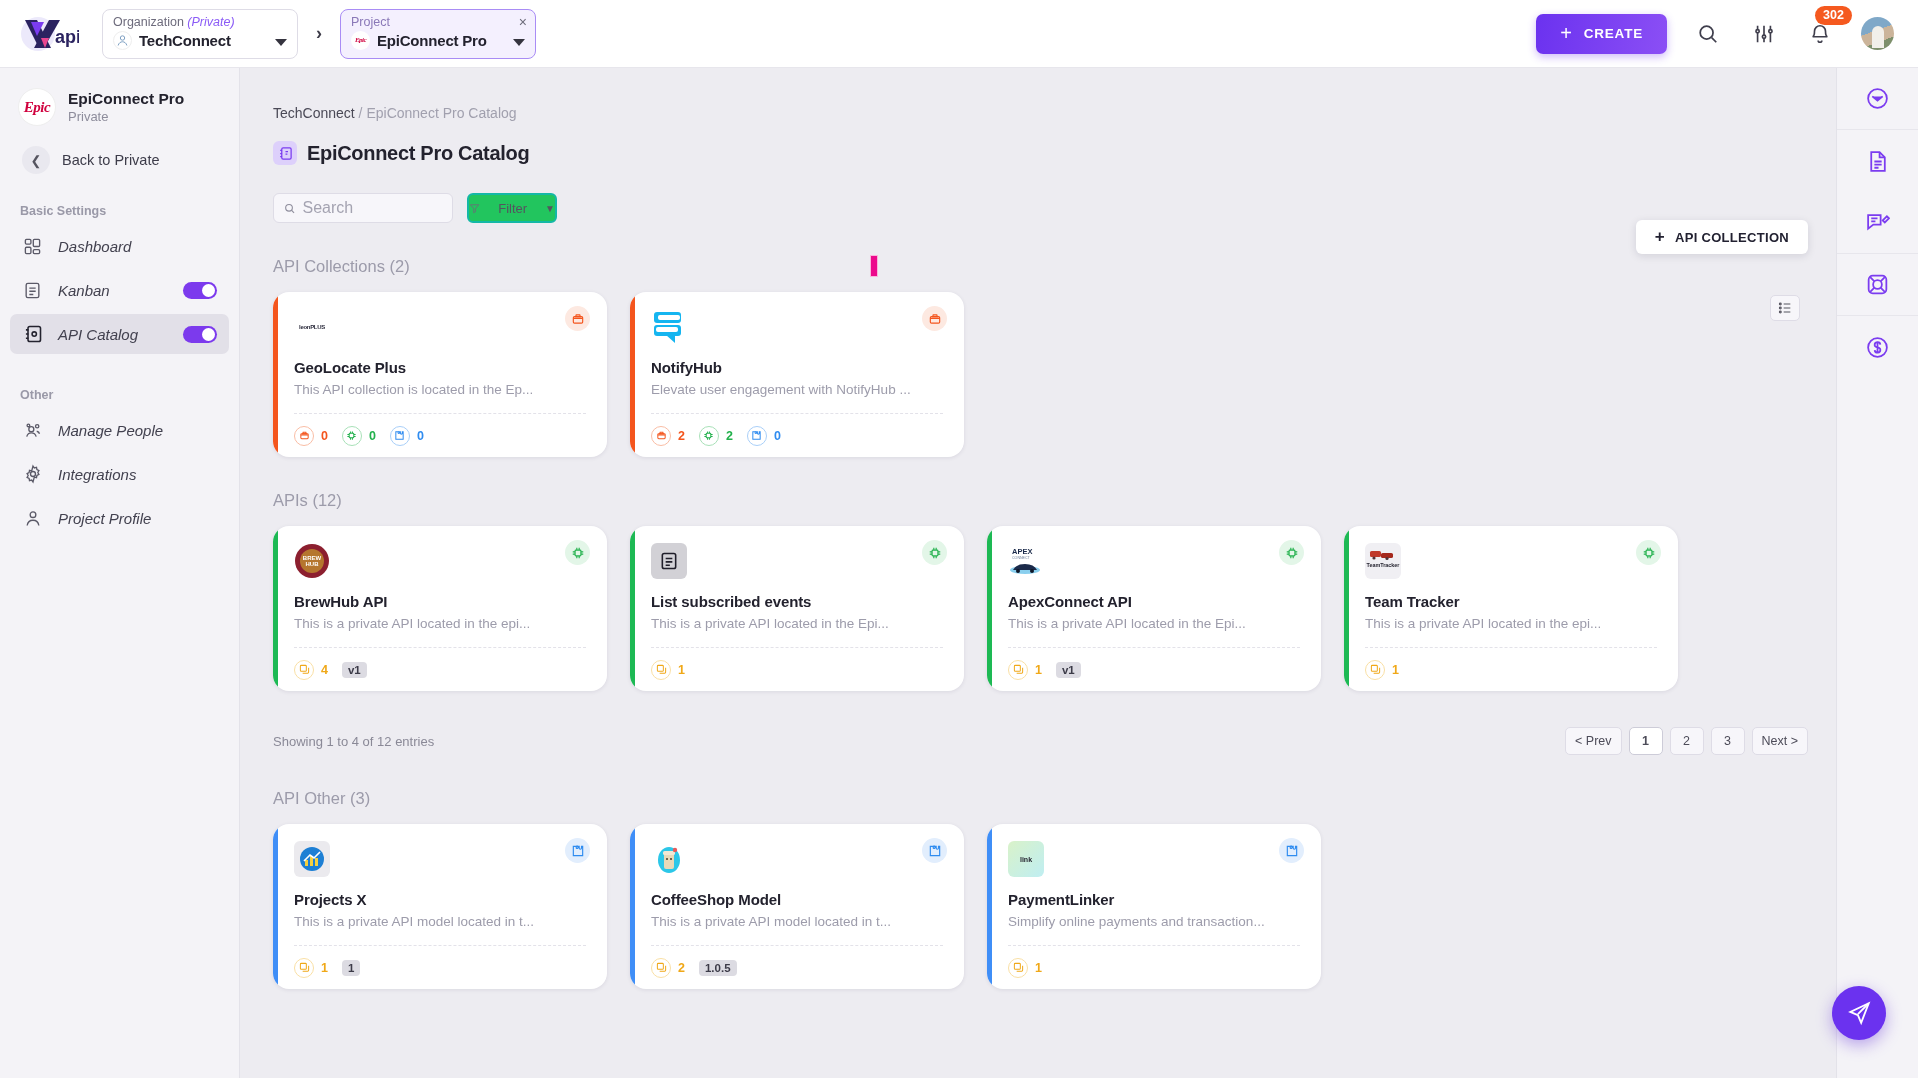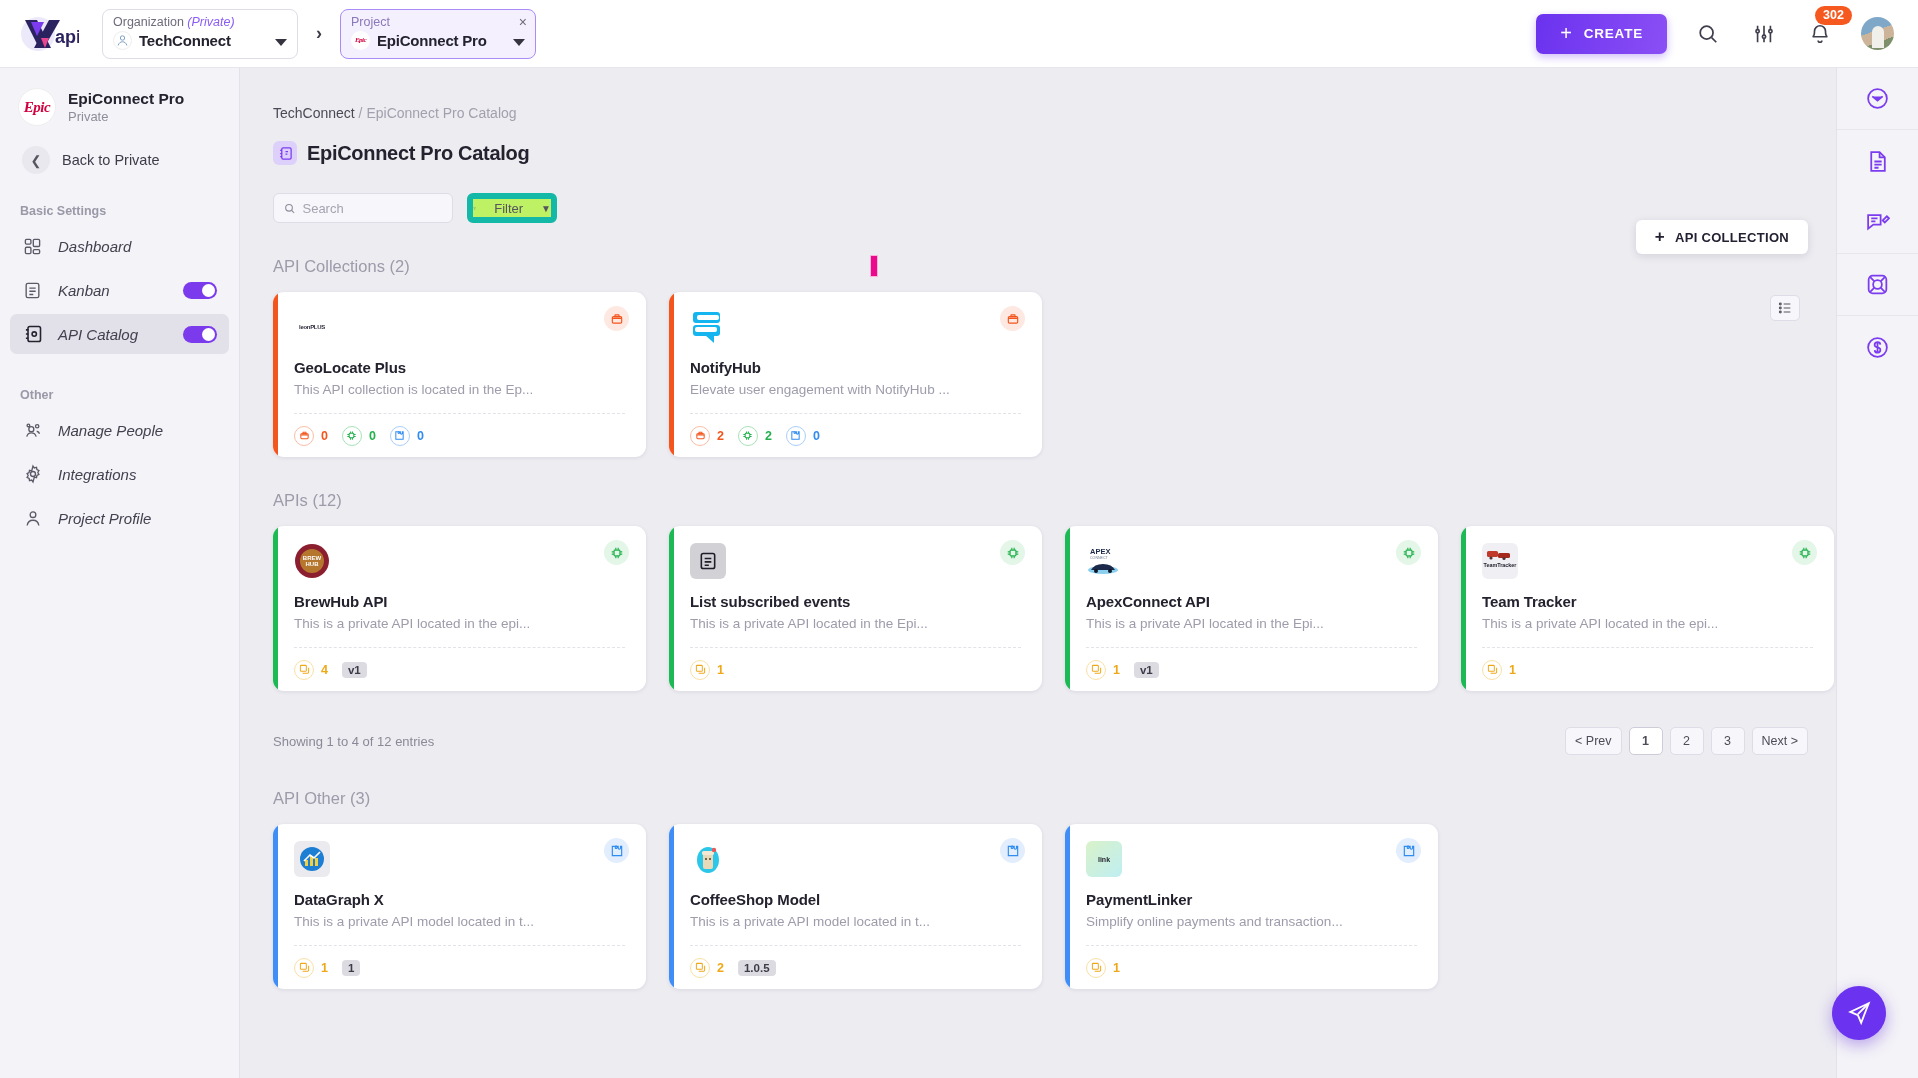--- a/index.html
+++ b/index.html
@@ -115,45 +115,45 @@
     width: 24px; height: 24px; border-radius: 6px; background: #ddd0fb;
     display: flex; align-items: center; justify-content: center;
   }
   .page-title { font-size: 20px; font-weight: bold; color: #23222e; letter-spacing: -.3px; }
   .tools { display: flex; align-items: center; gap: 14px; padding: 28px 0 0 33px; }
   .search-box {
     width: 180px; height: 30px; border: 1px solid #dedce6; border-radius: 6px; background: #f7f6fa;
     display: flex; align-items: center; gap: 7px; padding: 0 10px;
   }
   .search-box input {
-    border: 0; outline: 0; background: transparent; font-size: 13px; color: #701a75;
+    border: 0; outline: 0; background: transparent; font-size: 16px; color: #701a75;
     width: 100%; font-family: "Liberation Sans", sans-serif;
   }
   .search-box input::placeholder { color: #a4a3b1; }
   .filter-btn {
-    width: 90px; height: 30px; border: 6px solid #14b8a6; border-radius: 6px; background: #bef264;
+    width: 90px; height: 30px; border: 2px solid #14b8a6; border-radius: 6px; background: #22c55e;
     display: flex; align-items: center; justify-content: center; gap: 18px;
     font-size: 13px; color: #55545f; cursor: pointer;
   }
   .list-toggle {
     position: absolute; right: 38px; top: 212px; width: 30px; height: 26px; border-radius: 5px;
     border: 1px solid #dedce6; background: #f7f6fa; display: flex;
     align-items: center; justify-content: center; cursor: pointer;
   }
   .add-coll-btn {
     position: absolute; right: 30px; top: 137px; height: 34px; background: #fff; border-radius: 6px;
     display: flex; align-items: center; gap: 10px; padding: 0 19px; font-size: 13px;
     font-weight: bold; color: #222131; letter-spacing: .3px;
     box-shadow: 0 2px 8px rgba(20,18,50,.12); cursor: pointer;
   }
   .sec-head { padding: 0 0 0 33px; margin-top: 34px; font-size: 16.5px; font-weight: bold; color: #23222e; }
   .sec-head span { color: #9c9baa; font-weight: normal; }
   .grid { display: flex; gap: 23px; padding: 16px 0 0 33px; }
   .card {
-    width: 373px; background: #fff; border-radius: 11px; position: relative;
+    width: 334px; background: #fff; border-radius: 16px; position: relative;
     box-shadow: 0 1px 4px rgba(30,25,70,.09); overflow: hidden;
   }
   .card .stripe { position: absolute; left: 0; top: 0; bottom: 0; width: 5px; }
   .card-body { padding: 17px 18px 0 21px; position: relative; }
   .card-logo { width: 36px; height: 36px; border-radius: 6px; display: flex; align-items: center; justify-content: center; overflow: hidden; }
   .corner-ic {
     position: absolute; right: 17px; top: 14px; width: 25px; height: 25px; border-radius: 50%;
     display: flex; align-items: center; justify-content: center;
   }
   .card-name { font-size: 15px; font-weight: bold; color: #23222e; margin-top: 14px; letter-spacing: -.1px; }
@@ -683,21 +683,21 @@
             <rect x="13" y="12" width="3" height="10" fill="#f4d03f"></rect>
             <rect x="18" y="14" width="3" height="8" fill="#f4d03f"></rect>
             <path d="M7 17 L13 11 L17 14 L23 8" stroke="#fff" stroke-width="1.6" fill="none"></path>
           </svg>
         </div>
         <div class="corner-ic" style="background:#e2eefd;">
           <svg width="14" height="14" viewBox="0 0 24 24" fill="none" stroke="#2f8cf0" stroke-width="2">
               <path d="M9 4h5v3a2 2 0 1 0 4 0V4h2v16H4V4h5v3a2 2 0 1 0 0-3z"></path>
             </svg>
         </div>
-        <div class="card-name">DataGraph X</div>
+        <div class="card-name">Projects X</div>
         <div class="card-desc">This is a private API model located in t...</div>
       </div>
       <div class="card-foot">
         <div class="stat" style="color:#f0a818;">
           <span class="stat-ic" style="border:1px solid #f9dfa4;">
             <svg width="11" height="11" viewBox="0 0 24 24" fill="none" stroke="#f0a818" stroke-width="2.2">
                 <rect x="3" y="3" width="13" height="13" rx="2"></rect>
                 <path d="M8 20h11a2 2 0 0 0 2-2V8"></path>
               </svg>
           </span>

